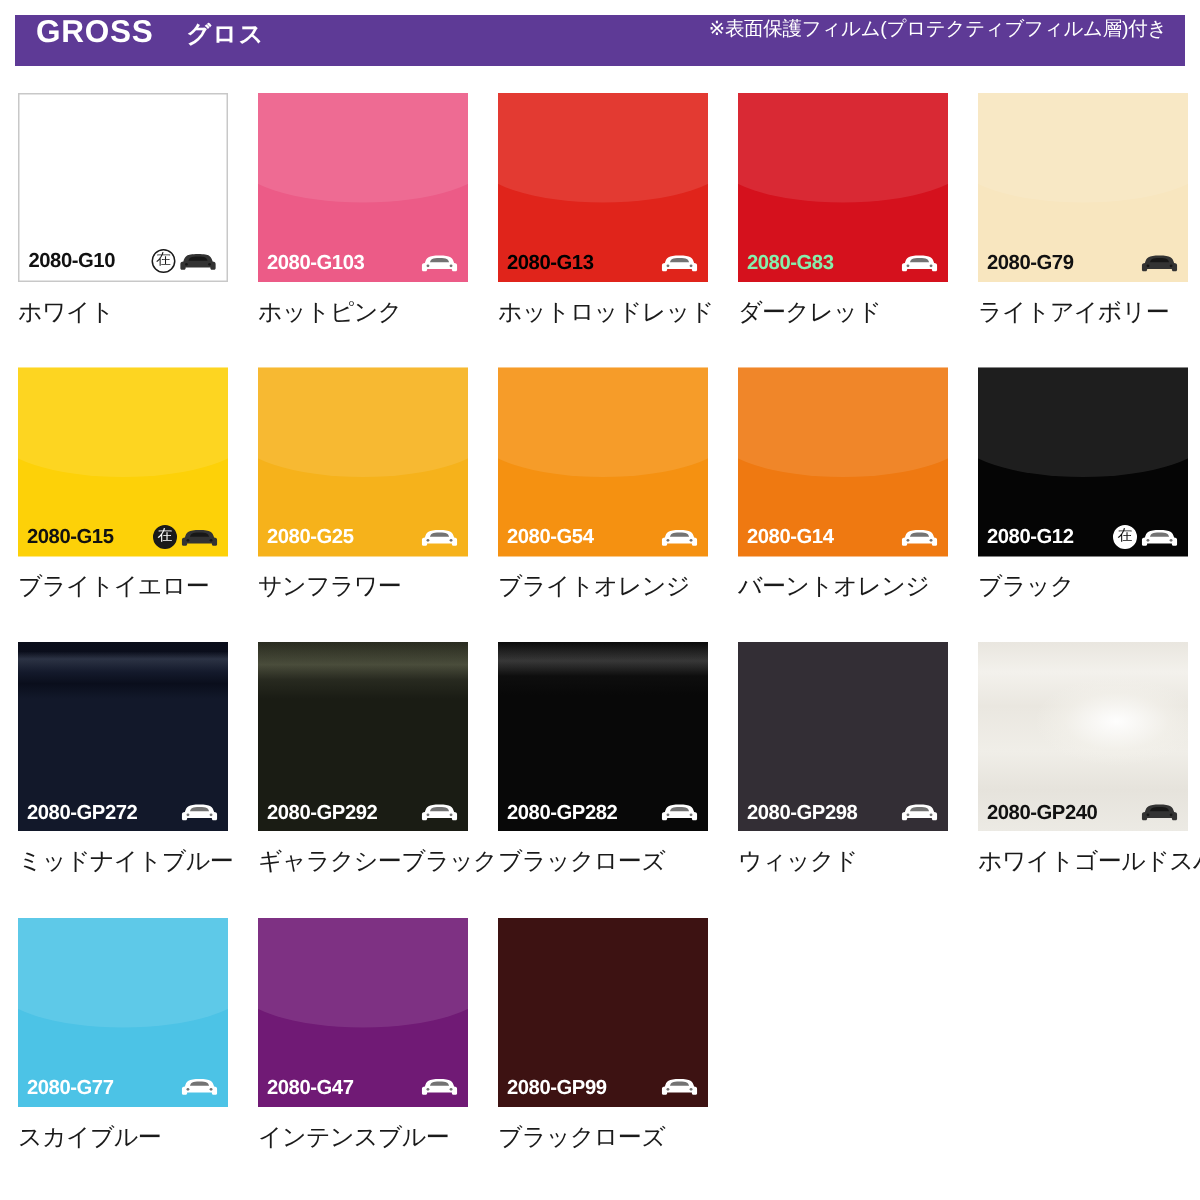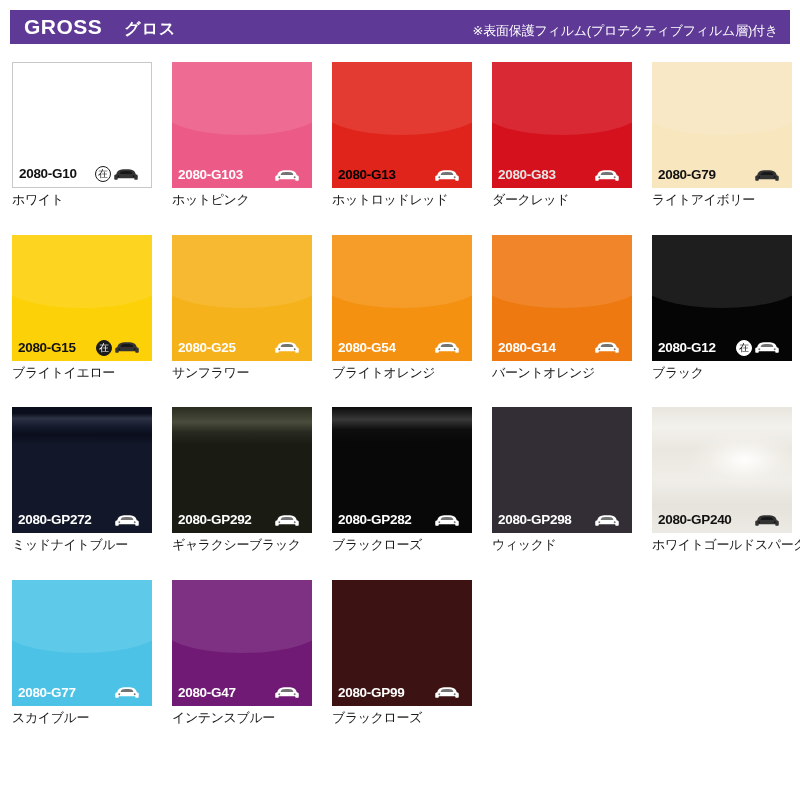--- a/index.html
+++ b/index.html
@@ -14,21 +14,21 @@
 
   
   .header-bar {
     position: absolute;
     left: 10px;
     top: 10px;
     width: 780px;
     height: 34px;
     background: #5e3a96;
     display: flex;
-    align-items: flex-end;
+    align-items: flex-start;
     padding: 0 12px 4px 14px;
   }
   .header-left {
     display: flex;
     align-items: baseline;
     gap: 22px;
   }
   .header-title-en {
     color: #ffffff;
     font-size: 21px;
@@ -90,21 +90,21 @@
   
   .metal {
     position: absolute;
     inset: 0;
     pointer-events: none;
   }
 
   .tile-footer {
     position: absolute;
     left: 0;
-    right: 8px;
+    right: 2px;
     bottom: 0;
     height: 26px;
     display: flex;
     align-items: center;
     padding: 0 5px 0 6px;
     gap: 4px;
     text-align: right;
   }
   .code {
     font-size: 13.5px;
@@ -131,22 +131,22 @@
     line-height: 1;
     flex: 0 0 auto;
   }
   .stock-badge.outline-dark { border: 1px solid #1a1a1a; color: #1a1a1a; background: transparent; }
   .stock-badge.solid-dark   { background: #1a1a1a; color: #ffffff; border: 1px solid #1a1a1a; }
   .stock-badge.solid-light  { background: #ffffff; color: #0a0a0a; border: 1px solid #ffffff; }
 
   .car-icon { width: 24px; height: 15px; flex: 0 0 auto; display: block; }
 
   .cell-name {
-    margin-top: 4px;
-    font-size: 13px;
+    margin-top: 11px;
+    font-size: 16px;
     color: #1a1a1a;
     letter-spacing: -0.4px;
     white-space: nowrap;
     line-height: 1.2;
   }
 </style>
 </head>
 <body>
 
 <div class="header-bar">
@@ -206,21 +206,21 @@
             </svg>
           </span>
         </div>
       </div>
       <div class="cell-name">ホットロッドレッド</div>
     </div>
     <div class="cell">
       <div class="tile" style="background:#d5111d">
         <span class="gloss"></span>
         <div class="tile-footer">
-          <span class="code" style="color:#e5e5e5">2080-G83</span>
+          <span class="code" style="color:#86efac">2080-G83</span>
           <span class="badges">
             <svg class="car-icon" viewBox="0 0 48 30">
               <path fill="#ffffff" d="M4.5 14.5 C6.5 7.5 9 4.5 24 4.5 C39 4.5 41.5 7.5 43.5 14.5 L45 15 C46.6 15.4 47.5 16.6 47.5 18.2 L47.5 23.5 C47.5 24.6 46.6 25.5 45.5 25.5 L42.5 25.5 C41.4 25.5 40.5 24.6 40.5 23.5 L40.5 22.5 L7.5 22.5 L7.5 23.5 C7.5 24.6 6.6 25.5 5.5 25.5 L2.5 25.5 C1.4 25.5 0.5 24.6 0.5 23.5 L0.5 18.2 C0.5 16.6 1.4 15.4 3 15 Z"></path>
               <path fill="rgba(0,0,0,0.55)" d="M11.2 13.8 C12.6 9.4 14.2 8 24 8 C33.8 8 35.4 9.4 36.8 13.8 Z"></path>
               <circle fill="rgba(0,0,0,0.55)" cx="8.6" cy="18.4" r="1.9"></circle>
               <circle fill="rgba(0,0,0,0.55)" cx="39.4" cy="18.4" r="1.9"></circle>
             </svg>
           </span>
         </div>
       </div>

